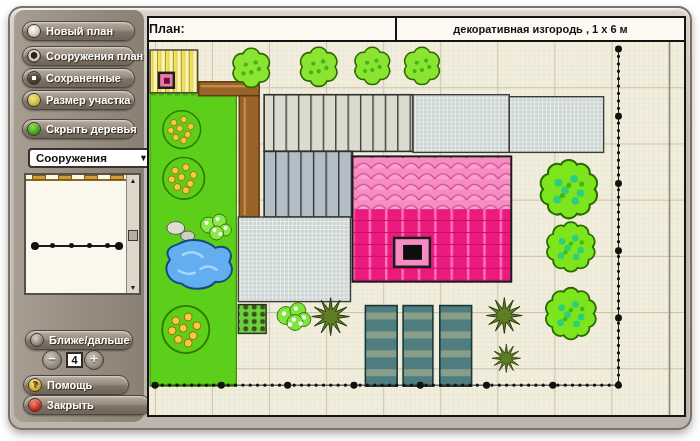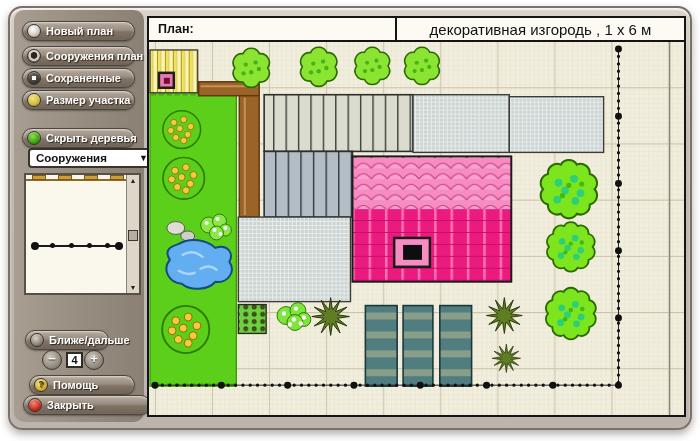--- a/index.html
+++ b/index.html
@@ -50,23 +50,23 @@
   .caption{position:absolute;left:18px;top:292px;width:99px;height:18px;box-sizing:border-box;background:#fff;
     border:2px solid #3a332c;font-weight:bold;font-size:9.5px;color:#111;display:flex;align-items:center;justify-content:center;white-space:nowrap;}
   .roundbtn{position:absolute;width:20px;height:20px;box-sizing:border-box;border-radius:50%;border:1.5px solid #3e3831;
     background:radial-gradient(circle at 40% 35%,#cfc9bf,#948a7e 60%,#6a6156);color:#fff;font-weight:bold;
     font-size:13px;line-height:16px;text-align:center;text-shadow:0 1px 1px #333;cursor:pointer;}
   .value{position:absolute;left:52px;top:342px;width:17px;height:16px;box-sizing:border-box;background:#fff;
     border:2px solid #2e2a24;font-weight:bold;font-size:11px;color:#111;display:flex;align-items:center;justify-content:center;}
   
   .topbar{position:absolute;left:137px;top:8px;width:539px;height:26px;box-sizing:border-box;background:#fcfaf2;
     border:2px solid #141414;display:flex;align-items:stretch;}
-  .tb-left{width:248px;box-sizing:border-box;border-right:2px solid #141414;display:flex;align-items:center;gap:6px;padding-left:9px;font-size:12.5px;color:#111;}
+  .tb-left{width:248px;box-sizing:border-box;border-right:2px solid #141414;display:flex;align-items:center;gap:6px;font-size:12.5px;color:#111;}
   .tb-left b{font-weight:bold;}
-  .tb-right{flex:1;display:flex;align-items:center;justify-content:center;font-size:15px;font-weight:normal;color:#111;}
+  .tb-right{flex:1;display:flex;align-items:center;justify-content:center;font-size:11px;font-weight:bold;color:#111;}
   .canvas{position:absolute;left:137px;top:34px;width:539px;height:375px;box-sizing:border-box;
     border:2px solid #141414;border-top:none;background:#f2eedd;}
   .canvas svg{display:block;}
 </style>
 </head>
 <body>
 
 <div class="window">
 
   <div class="sidebar">
@@ -79,21 +79,21 @@
         <span>Сооружения план</span>
       </div>
     <div class="sbtn" style="top:58px">
         <span class="icn icn-saved"></span>
         <span>Сохраненные</span>
       </div>
     <div class="sbtn" style="top:80px">
         <span class="icn icn-size"></span>
         <span>Размер участка</span>
       </div>
-    <div class="sbtn" style="top:118px">
+    <div class="sbtn" style="top:109px">
         <span class="icn icn-trees"></span>
         <span>Скрыть деревья</span>
       </div>
 
     <div class="dropdown">
       <span>Сооружения</span>
       <span class="arr">▼</span>
     </div>
 
     <div class="preview">
@@ -112,29 +112,29 @@
         <span class="dot" style="left:84px;top:0.5px;width:8px;height:8px"></span>
       </div>
       <div class="pv-scroll">
         <div class="pv-arrow pv-up">▲</div>
         <div class="pv-thumb"></div>
         <div class="pv-arrow pv-down">▼</div>
       </div>
     </div>
 
 
-    <div class="sbtn" style="top:320px;left:11px;width:84px">
+    <div class="sbtn" style="top:320px;left:11px;width:108px">
       <span class="icn icn-zoom"></span>
       <span>Ближе/дальше</span>
     </div>
     <div class="roundbtn" style="left:28px;top:340px">−</div>
     <div class="value">4</div>
     <div class="roundbtn" style="left:70px;top:340px">+</div>
 
-    <div class="sbtn" style="top:365px;left:15px;width:106px">
+    <div class="sbtn" style="top:365px;left:9px;width:106px">
       <span class="icn icn-help"></span>
       <span>Помощь</span>
     </div>
     <div class="sbtn" style="top:385px;left:9px;width:128px">
       <span class="icn icn-close"></span>
       <span>Закрыть</span>
     </div>
   </div>
 
   <div class="topbar">

